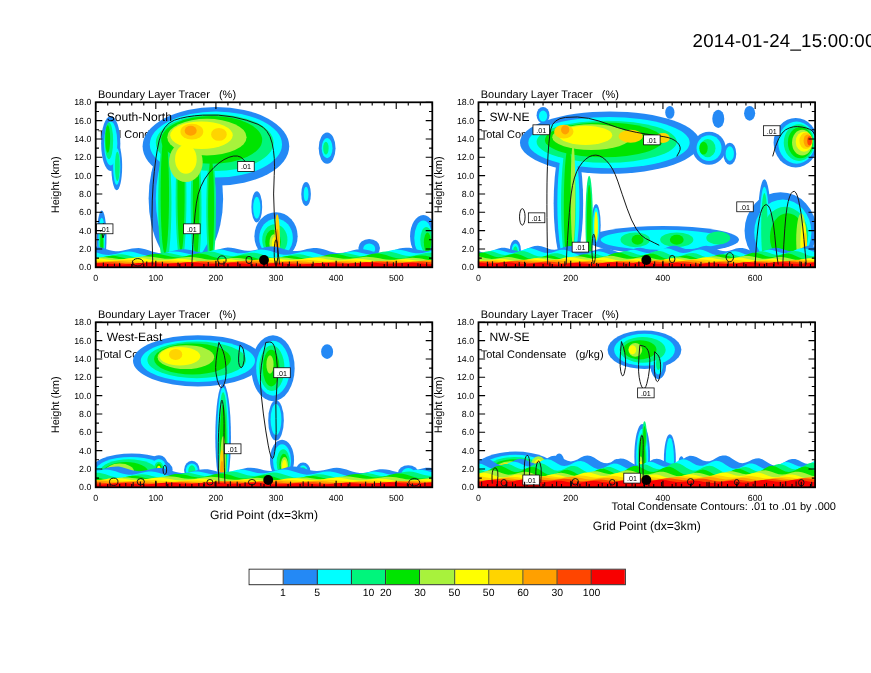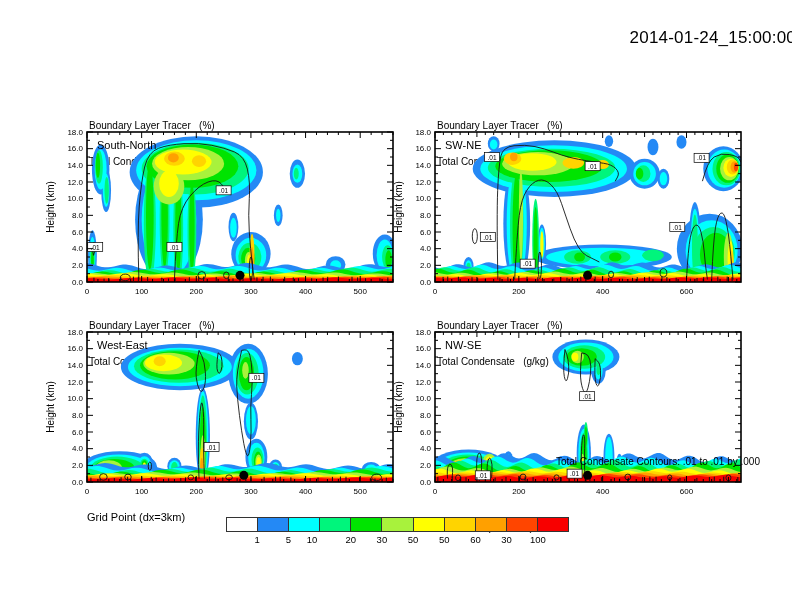--- a/index.html
+++ b/index.html
@@ -1,27 +1,27 @@
 <!DOCTYPE html>
 <html><head>
 <meta charset="utf-8">
 <style>
   html,body{margin:0;padding:0;}
   body{width:792px;height:612px;position:relative;background:#ffffff;overflow:hidden;
        font-family:"Liberation Sans", sans-serif;color:#000;}
   .abs{position:absolute;}
   #main-title{top:28px;left:4px;width:792px;text-align:right;font-size:17px;letter-spacing:0.2px;}
-  .panel{position:absolute;width:365px;height:178px;margin-top:39px;}
+  .panel{position:absolute;width:365px;height:178px;}
   .panel svg{position:absolute;left:0;top:0;}
   .p-tl{left:42px;top:85px;}
   .p-tr{left:390px;top:85px;}
   .p-bl{left:42px;top:285px;}
   .p-br{left:390px;top:285px;}
   .hdr{position:absolute;left:47px;top:-28px;font-size:10px;line-height:12px;white-space:pre;}
-  .xlabel{font-size:11px;text-align:left;width:306px;margin-top:48px;}
+  .xlabel{font-size:11px;text-align:center;width:306px;}
   #footnote{left:457px;top:456px;width:303px;text-align:right;font-size:10px;}
   #colorbar{left:226px;top:517px;width:341px;height:13px;border:1px solid #333;display:flex;box-sizing:content-box;}
   #colorbar .cell{flex:1 1 0;border-right:1px solid #333;}
   #colorbar .cell:last-child{border-right:none;}
   #cb-labels{left:226px;top:534px;width:343px;height:14px;font-size:9.5px;}
   #cb-labels span{position:absolute;transform:translateX(-50%);}
 </style>
 </head>
 <body>
 
@@ -1091,21 +1091,21 @@
     <div class="cell" style="background: rgb(168, 242, 60);"></div>
     <div class="cell" style="background: rgb(255, 255, 0);"></div>
     <div class="cell" style="background: rgb(255, 212, 0);"></div>
     <div class="cell" style="background: rgb(255, 160, 0);"></div>
     <div class="cell" style="background: rgb(255, 69, 0);"></div>
     <div class="cell" style="background: rgb(248, 0, 0);"></div>
   </div>
 <div id="cb-labels" class="abs">
     <span style="left: 31.1818px;">1</span>
     <span style="left: 62.3636px;">5</span>
-    <span style="left: 86px; text-align: center;">10</span>
+    <span style="left: 109px; text-align: center;">10</span>
     <span style="left: 124.727px;">20</span>
     <span style="left: 155.909px; text-align: right;">30</span>
     <span style="left: 187.091px;">50</span>
     <span style="left: 218.273px;">50</span>
     <span style="left: 249.455px;">60</span>
     <span style="left: 280.636px;">30</span>
     <span style="left: 311.818px;">100</span>
   </div>
 
 </body></html>

